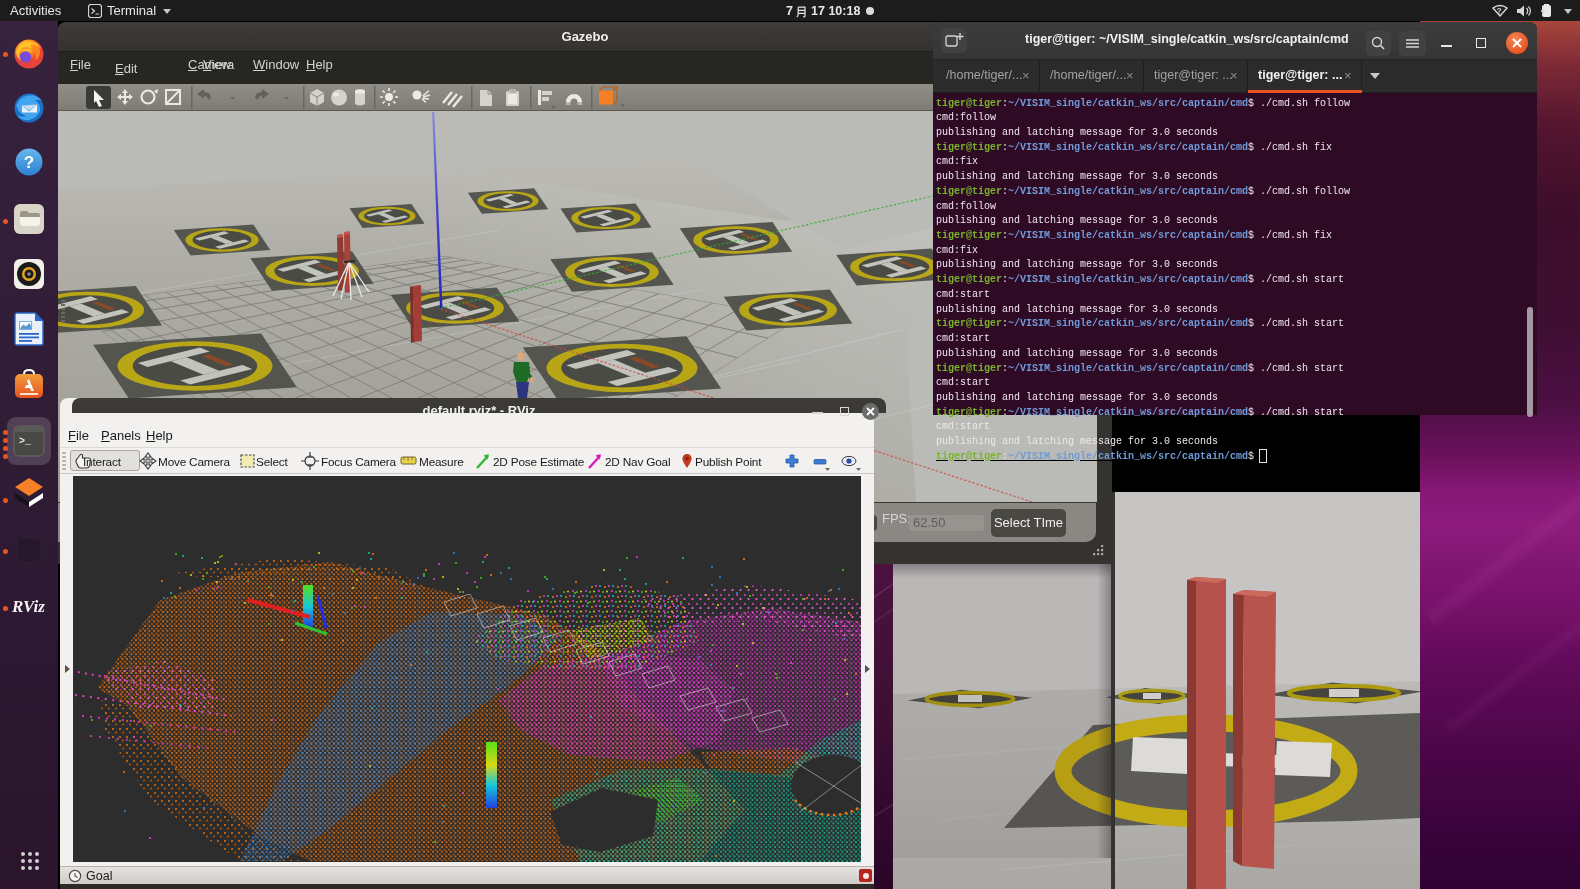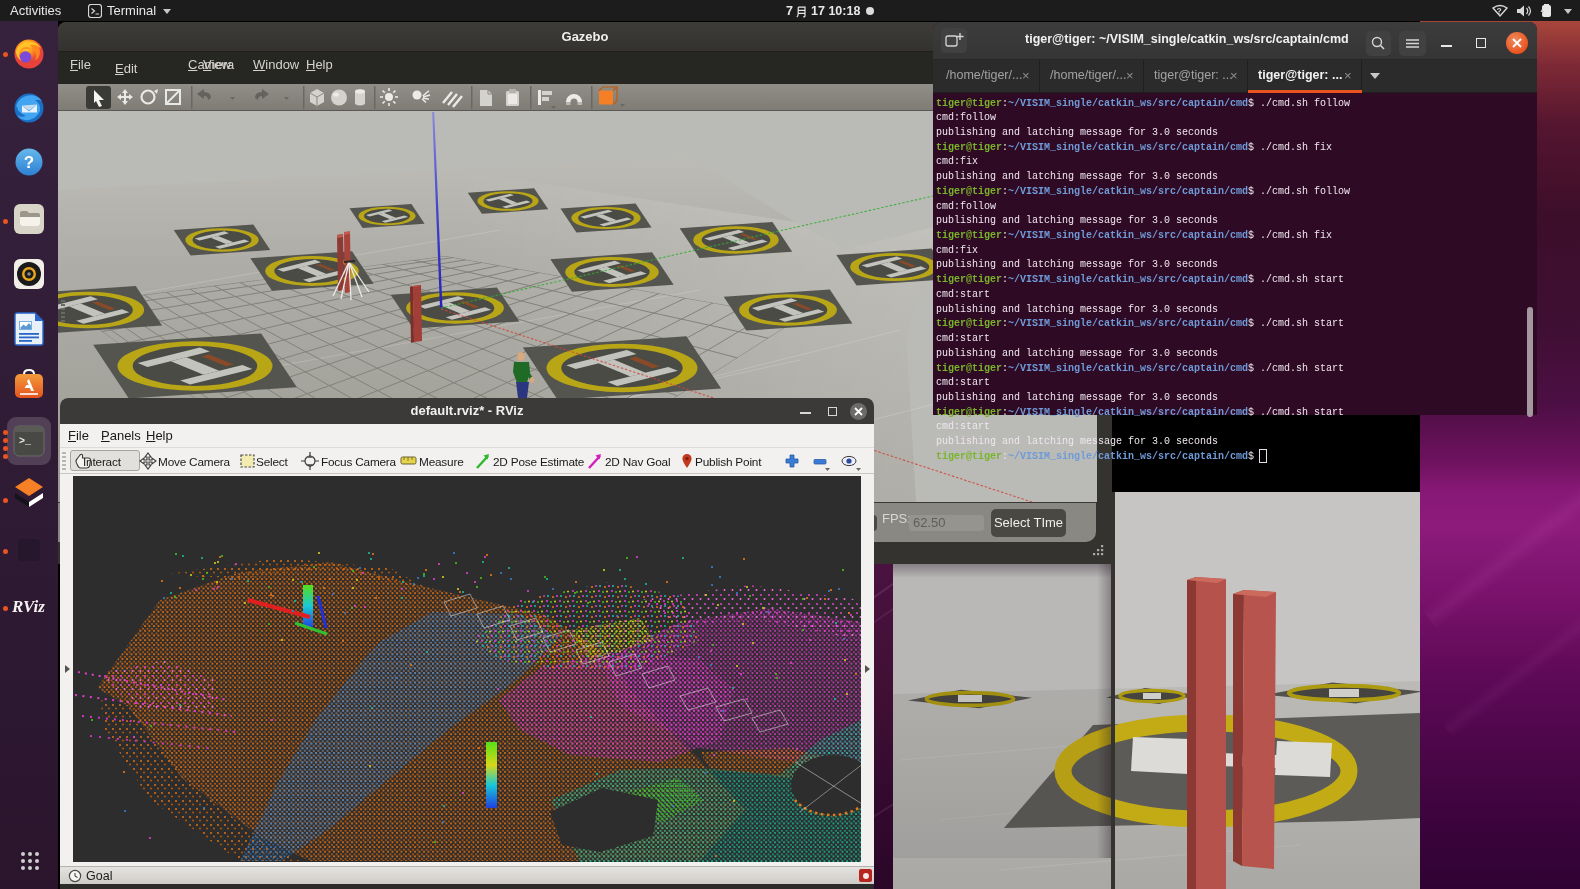--- a/index.html
+++ b/index.html
@@ -354,21 +354,21 @@
 <svg class="abs" style="left:1034px;top:522px;" width="14" height="14">
 <rect x="9" y="1" width="2.2" height="2.2" fill="#aaa8a4"></rect>
 <rect x="5" y="5" width="2.2" height="2.2" fill="#aaa8a4"></rect>
 <rect x="9" y="5" width="2.2" height="2.2" fill="#aaa8a4"></rect>
 <rect x="1" y="9" width="2.2" height="2.2" fill="#aaa8a4"></rect>
 <rect x="5" y="9" width="2.2" height="2.2" fill="#aaa8a4"></rect>
 <rect x="9" y="9" width="2.2" height="2.2" fill="#aaa8a4"></rect>
 </svg>
 </div>
 <div class="abs" style="left:60px;top:398px;width:814px;height:491px;z-index:3;background:#f2f1ef;border-radius:8px 8px 0 0;">
-<div class="abs" style="left:0;top:0;width:814px;height:26px;background:#3b3a38;border-radius:8px 8px 0 0;">
+<div class="abs" style="left:12px;top:0;width:814px;height:15px;background:#3b3a38;border-radius:8px 8px 0 0;">
 <div class="abs" style="left:0;top:5px;width:100%;text-align:center;color:#f1f0ee;font-size:13px;font-weight:bold;">default.rviz* - RViz</div>
 <div class="abs" style="left:740px;top:14px;width:11px;height:2px;background:#d8d7d5;"></div>
 <div class="abs" style="left:768px;top:9px;width:9px;height:9px;border:1.5px solid #d8d7d5;"></div>
 <div class="abs" style="left:790px;top:5px;width:17px;height:17px;border-radius:9px;background:#6c6b69;"></div>
 <svg class="abs" style="left:790px;top:5px;" width="17" height="17">
           <path d="M5 5 L12 12 M12 5 L5 12" stroke="#fff" stroke-width="1.8"></path>
         </svg>
 </div>
 <div class="abs" style="left:0;top:26px;width:814px;height:23px;background:#f2f1ef;color:#1a1a1a;font-size:13px;">
 <div class="abs" style="left:8px;top:4px;"><u>F</u>ile</div>
@@ -748,21 +748,21 @@
 <div class="tl" style="top:280.6px;"><span class="w">publishing and latching message for 3.0 seconds</span></div>
 <div class="tl" style="top:295.3px;"><span class="g">tiger@tiger</span><span class="w">:</span><span class="b">~/VISIM_single/catkin_ws/src/captain/cmd</span><span class="w">$ ./cmd.sh start</span></div>
 <div class="tl" style="top:310.0px;"><span class="w">cmd:start</span></div>
 <div class="tl" style="top:324.7px;"><span class="w">publishing and latching message for 3.0 seconds</span></div>
 <div class="tl" style="top:339.5px;"><span class="g">tiger@tiger</span><span class="w">:</span><span class="b">~/VISIM_single/catkin_ws/src/captain/cmd</span><span class="w">$ ./cmd.sh start</span></div>
 <div class="tl" style="top:354.2px;"><span class="w">cmd:start</span></div>
 <div class="tl" style="top:368.9px;"><span class="w">publishing and latching message for 3.0 seconds</span></div>
 <div class="tl" style="top:383.6px;"><span class="g">tiger@tiger</span><span class="w">:</span><span class="b">~/VISIM_single/catkin_ws/src/captain/cmd</span><span class="w">$ ./cmd.sh start</span></div>
 <div class="tl" style="top:398.3px;"><span class="w">cmd:start</span></div>
 <div class="tl" style="top:413.1px;"><span class="w">publishing and latching message for 3.0 seconds</span></div>
-<div class="tl" style="top:427.8px;"><span class="g">tiger@tiger</span><span class="w">:</span><span class="b">~/VISIM_single/catkin_ws/src/captain/cmd</span><span class="w">$ </span><span class="cur">&nbsp;</span></div>
+<div class="tl" style="top:427.8px;text-decoration:underline;"><span class="g">tiger@tiger</span><span class="w">:</span><span class="b">~/VISIM_single/catkin_ws/src/captain/cmd</span><span class="w">$ </span><span class="cur">&nbsp;</span></div>
 <div class="abs" style="left:594px;top:285px;width:6px;height:110px;background:#a5979f;border-radius:3px;"></div>
 </div>
 <div class="abs" style="left:0;top:0;width:1580px;height:21px;background:#1c1c1c;z-index:6;color:#e8e8e8;font-size:13px;">
 <div class="abs" style="left:10px;top:3px;">Activities</div>
 <svg class="abs" style="left:88px;top:4px;" width="14" height="14">
         <rect x="0.5" y="0.5" width="13" height="13" rx="2.5" fill="none" stroke="#d8d8d8" stroke-width="1.2"></rect>
         <path d="M3.5 4.5 l3 2.5 l-3 2.5 M7.5 10 l3.5 0" stroke="#d8d8d8" stroke-width="1.2" fill="none"></path>
       </svg>
 <div class="abs" style="left:107px;top:3px;">Terminal</div>
 <div class="abs" style="left:163px;top:9px;width:0;height:0;border-left:4px solid transparent;border-right:4px solid transparent;border-top:5px solid #c8c8c8;"></div>

